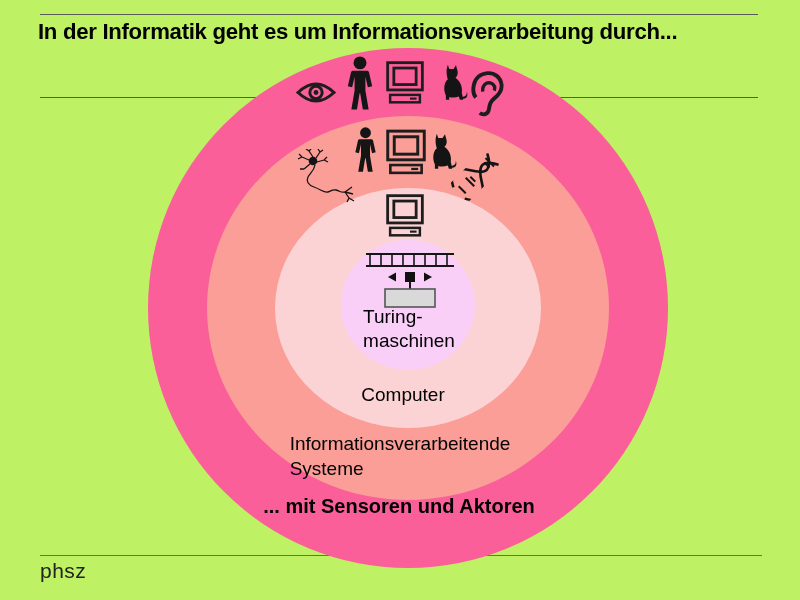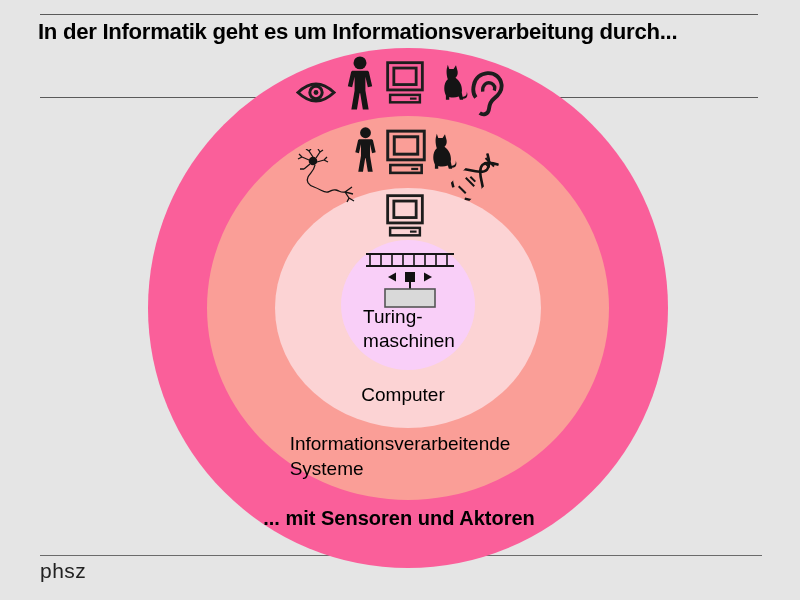--- a/index.html
+++ b/index.html
@@ -1,17 +1,17 @@
 <!DOCTYPE html>
 <html><head>
 <meta charset="utf-8">
 <style>
   html,body{margin:0;padding:0;background:#fff;}
   .slide{
-    position:relative;width:800px;height:600px;background:#e5e5e5;overflow:hidden;
+    position:relative;width:800px;height:600px;background:#bef264;overflow:hidden;
     font-family:"Liberation Sans","DejaVu Sans",sans-serif;color:#000;
   }
   .hline{position:absolute;height:0;border-top:1px solid #5a5a5a;}
   .hline.top{left:40px;top:14px;width:718px;}
   .hline.mid{left:40px;top:97px;width:718px;}
   .hline.bottom{left:40px;top:555px;width:722px;border-top-color:#6b6b6b;}
   .title{
     position:absolute;left:38px;top:19px;width:760px;
     font-size:22.5px;font-weight:bold;letter-spacing:-0.3px;white-space:nowrap;
     transform:scaleX(0.985);transform-origin:left center;
@@ -150,17 +150,17 @@
     <div>maschinen</div>
   </div>
 
   <div class="label" style="left:400px;top:431px;line-height:25px">
     <div>Informationsverarbeitende</div>
     <div>Systeme</div>
   </div>
 
   <div class="label" style="left:403px;top:383px">Computer</div>
 
-  <div class="label bold" style="left:399px;top:506px">... mit Sensoren und Aktoren</div>
+  <div class="label bold" style="left:399px;top:494px">... mit Sensoren und Aktoren</div>
 
   <div class="logo">phsz</div>
 
 </div>
 
 </body></html>

